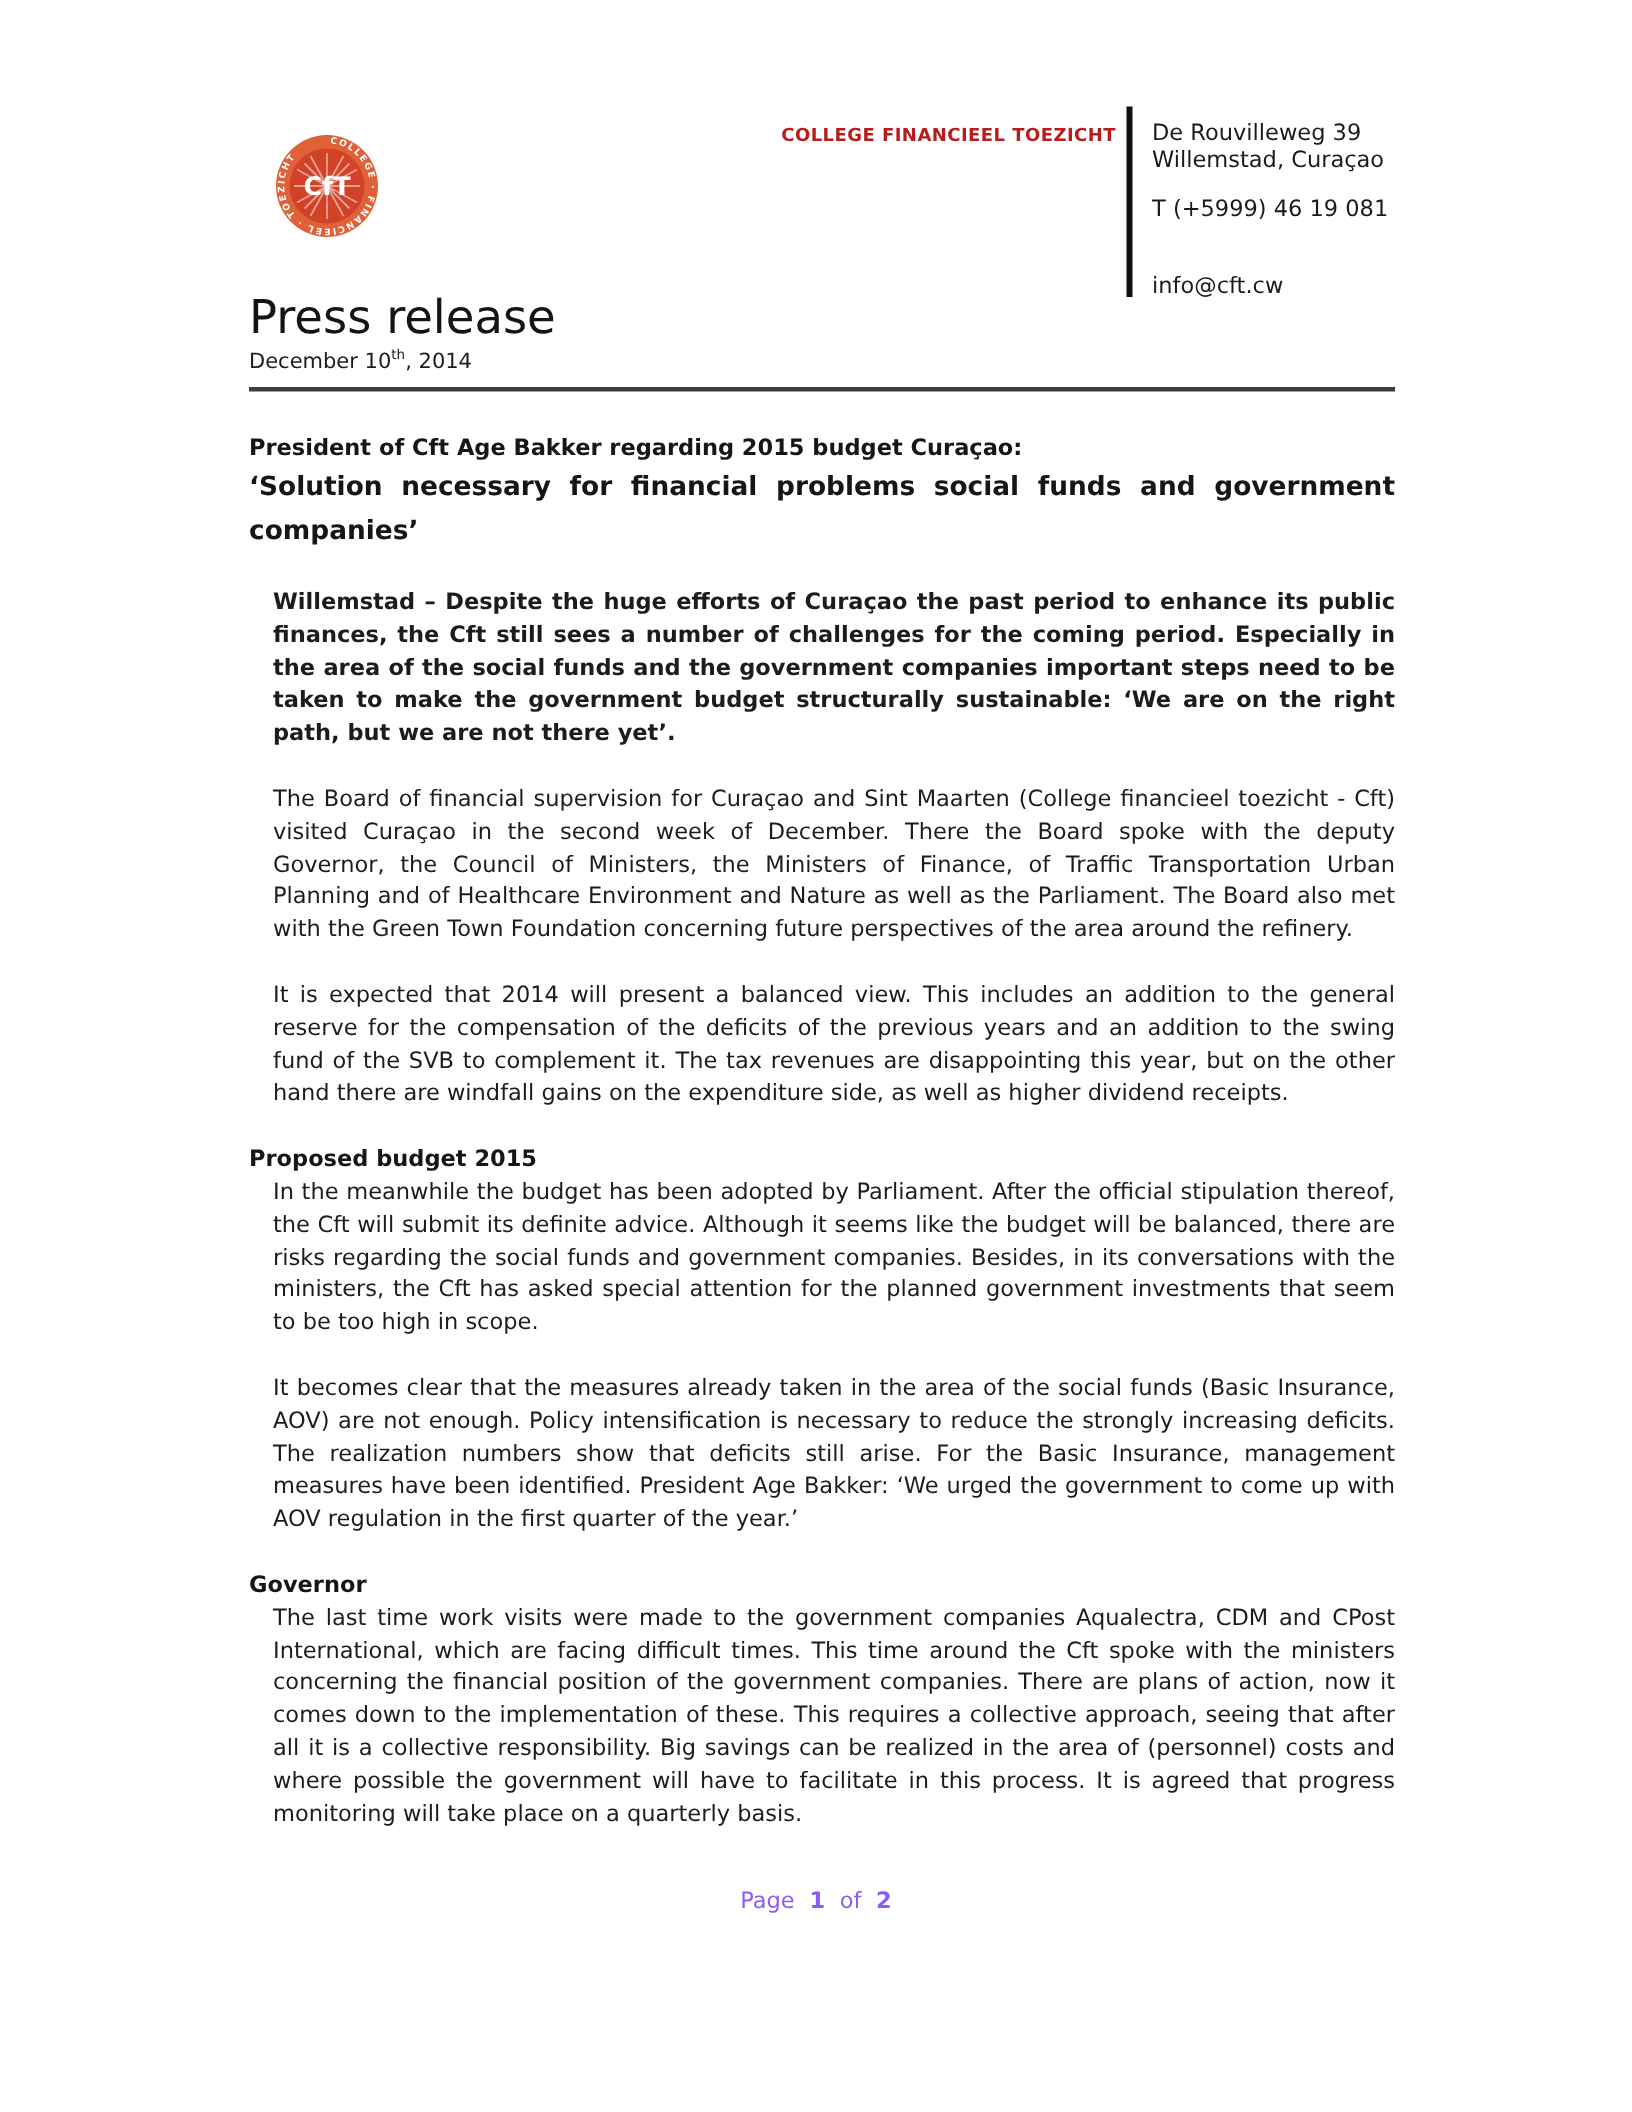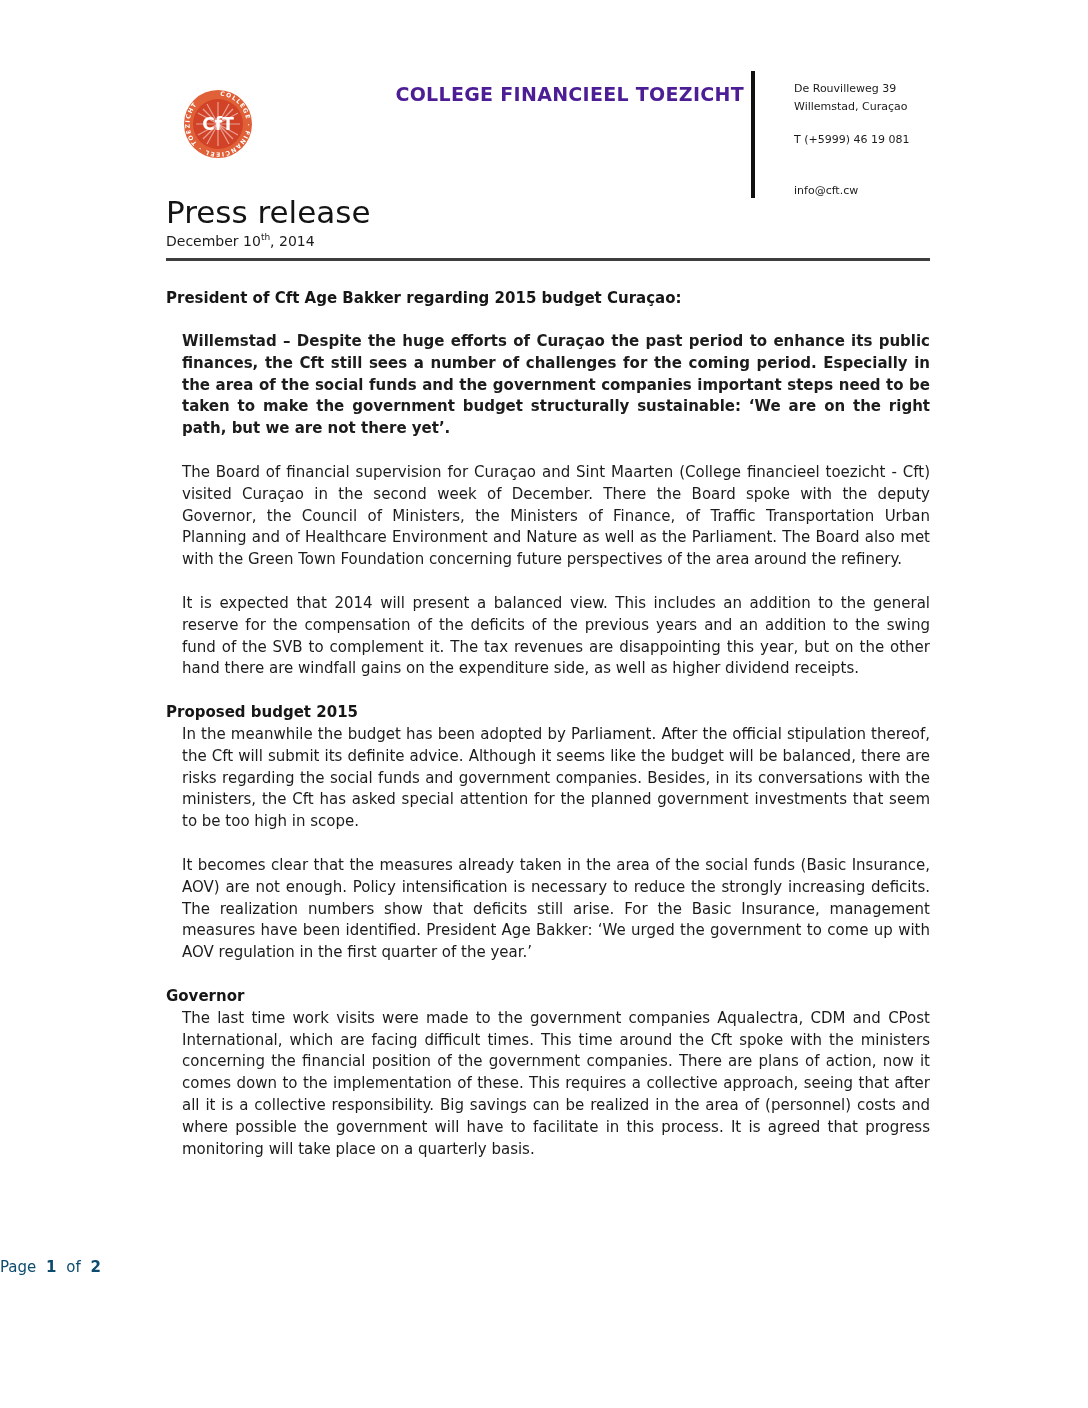--- a/index.html
+++ b/index.html
@@ -9,42 +9,42 @@
     margin:0 auto;
     background:#ffffff;
     font-family:"DejaVu Sans","Liberation Sans",sans-serif;
     color:#1c1c1c;
     overflow:hidden;
   }
   
   .logo{position:absolute;left:182px;top:88px;width:72px;height:72px;}
   .org-title{
     position:absolute;top:83px;right:344px;
-    font-size:19px;font-weight:bold;letter-spacing:0.3px;color:#4c1d95;
+    font-size:12px;font-weight:bold;letter-spacing:0.3px;color:#b91c1c;
     white-space:nowrap;
   }
   .vbar{position:absolute;left:751px;top:71px;width:4px;height:127px;background:#101010;}
-  .contact{position:absolute;left:794px;top:80px;font-size:11px;line-height:17.5px;color:#1b1b1b;}
+  .contact{position:absolute;left:768px;top:80px;font-size:15px;line-height:17.5px;color:#1b1b1b;}
   .contact .phone{margin-top:16px;}
   .contact .email{margin-top:33px;}
   
   .content{position:absolute;left:166px;top:195px;width:764px;}
   h1.title{margin:0;font-size:31px;font-weight:400;color:#141414;line-height:34px;}
   .date{font-size:14px;margin-top:4px;color:#1b1b1b;}
   .date sup{font-size:9px;line-height:0;}
   hr.rule{border:none;border-top:3px solid #3d3d3d;margin:9px 0 0 0;}
   
   .kicker{margin-top:26px;font-weight:bold;font-size:15px;line-height:22px;color:#161616;}
   .headline{font-weight:bold;font-size:17.6px;line-height:29px;text-align:justify;color:#161616;margin:2px 0 0 0;}
   .lead{font-weight:bold;}
   .para,.lead{font-size:15px;line-height:21.8px;text-align:justify;margin:22px 0 0 16px;color:#1c1c1c;}
   .sh{font-size:15px;font-weight:bold;line-height:21.8px;margin:22px 0 0 0;color:#161616;}
   .sh + .para{margin-top:0;}
   
-  .pagefoot{position:absolute;left:0;top:1258px;width:100%;font-size:15px;color:#0c4a6e;}
+  .pagefoot{position:absolute;left:0;top:1258px;width:100%;text-align:center;font-size:15px;color:#8b5cf6;}
   .pagefoot .seg{display:inline-block;}
   .pagefoot .seg + .seg{margin-left:5px;}
   .pagefoot b{font-weight:bold;}
 </style>
 </head>
 <body>
 
 <div class="page">
 
   <div class="logo">
@@ -83,20 +83,21 @@
   </div>
 
   <main class="content">
     <h1 class="title">Press release</h1>
 
     <div class="date"><span>December 10</span><sup>th</sup><span>, 2014</span></div>
 
     <hr class="rule">
 
     <div class="kicker">President of Cft Age Bakker regarding 2015 budget Curaçao:</div>
+    <div class="headline">‘Solution necessary for financial problems social funds and government companies’</div>
 
     <p class="lead">Willemstad – Despite the huge efforts of Curaçao the past period to enhance its public finances, the Cft still sees a number of challenges for the coming period. Especially in the area of the social funds and the government companies important steps need to be taken to make the government budget structurally sustainable: ‘We are on the right path, but we are not there yet’.</p>
     <p class="para">The Board of financial supervision for Curaçao and Sint Maarten (College financieel toezicht - Cft) visited Curaçao in the second week of December. There the Board spoke with the deputy Governor, the Council of Ministers, the Ministers of Finance, of Traffic Transportation Urban Planning and of Healthcare Environment and Nature as well as the Parliament. The Board also met with the Green Town Foundation concerning future perspectives of the area around the refinery.</p>
 
     <p class="para">It is expected that 2014 will present a balanced view. This includes an addition to the general reserve for the compensation of the deficits of the previous years and an addition to the swing fund of the SVB to complement it. The tax revenues are disappointing this year, but on the other hand there are windfall gains on the expenditure side, as well as higher dividend receipts.</p>
 
     <h2 class="sh">Proposed budget 2015</h2>
     <p class="para">In the meanwhile the budget has been adopted by Parliament. After the official stipulation thereof, the Cft will submit its definite advice. Although it seems like the budget will be balanced, there are risks regarding the social funds and government companies. Besides, in its conversations with the ministers, the Cft has asked special attention for the planned government investments that seem to be too high in scope.</p>
 
     <p class="para">It becomes clear that the measures already taken in the area of the social funds (Basic Insurance, AOV) are not enough. Policy intensification is necessary to reduce the strongly increasing deficits. The realization numbers show that deficits still arise. For the Basic Insurance, management measures have been identified. President Age Bakker: ‘We urged the government to come up with AOV regulation in the first quarter of the year.’</p>

